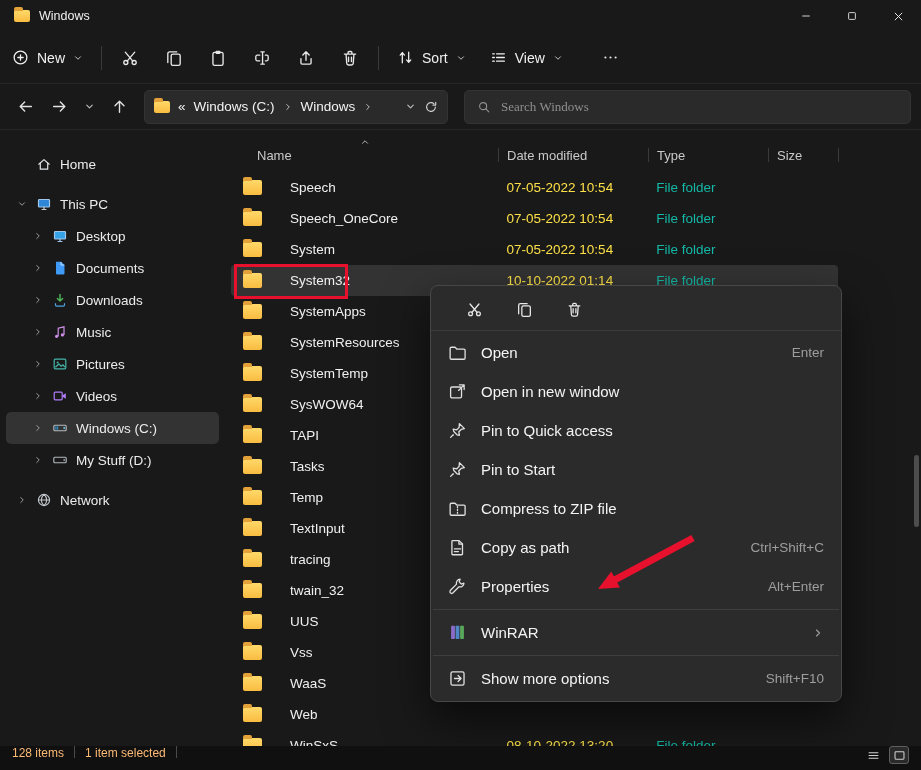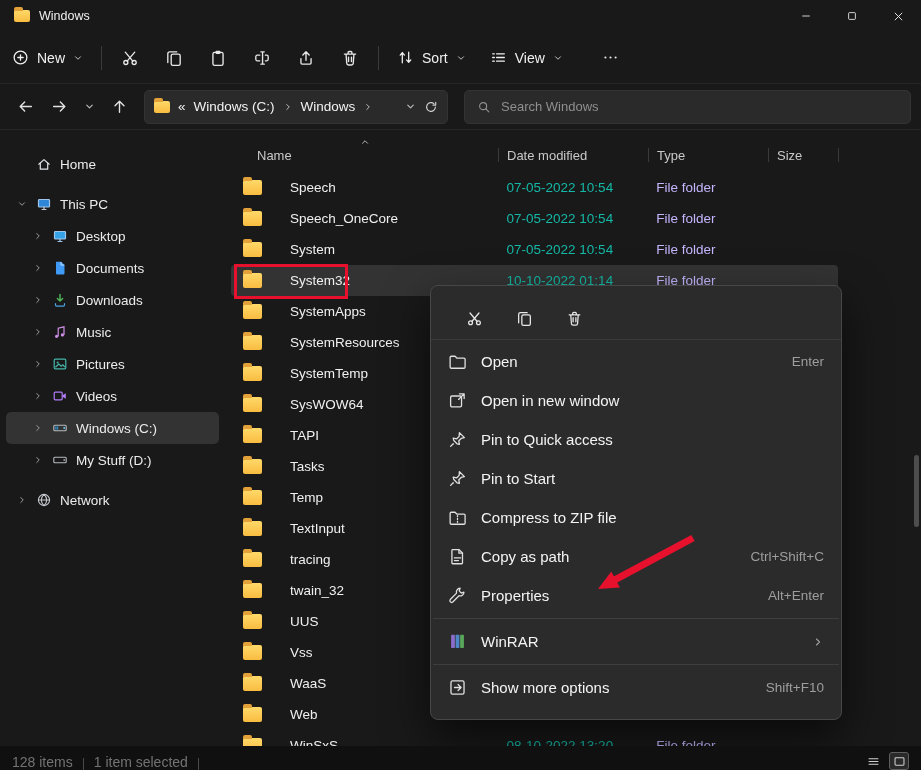--- a/index.html
+++ b/index.html
@@ -27,21 +27,21 @@
 
 
 .addressbar{height:46px;display:flex;align-items:center;padding:0 10px;gap:4px;border-bottom:1px solid #262626}
 .nav-btn{width:30px;height:30px;display:flex;align-items:center;justify-content:center;border-radius:5px;color:#e3e3e3}
 .nav-btn.small{width:22px;color:#bdbdbd}
 .addr-box{width:304px;height:34px;margin-left:6px;background:#2a2a2a;border:1px solid #333;border-radius:5px;display:flex;align-items:center;padding:0 9px;gap:8px;font-size:13.5px}
 .crumb{color:#f2f2f2;white-space:nowrap}
 .crumb-sep{color:#bdbdbd}
 .addr-spacer{flex:1}
 .search-box{flex:1;height:34px;margin-left:12px;background:#2a2a2a;border:1px solid #333;border-radius:5px;display:flex;align-items:center;padding:0 12px;gap:10px;color:#8f8f8f}
-.search-box input{background:transparent;border:none;outline:none;color:#cfcfcf;font-size:13px;width:100%;font-family:Liberation Sans, sans-serif}
+.search-box input{background:transparent;border:none;outline:none;color:#cfcfcf;font-size:13px;width:100%;font-family:Liberation Serif, serif}
 .search-box input::placeholder{color:#8f8f8f}
 
 
 .content{display:flex;height:616px;overflow:hidden}
 .sidebar{width:225px;padding-top:18px;flex:none}
 .side-item{height:32px;margin:0 6px;display:flex;align-items:center;gap:8px;border-radius:5px;font-size:13.5px;color:#ececec;padding-left:10px}
 .side-item .sichev{width:12px;color:#9b9b9b;display:flex;justify-content:center}
 .side-item.child{padding-left:26px}
 .side-item.sel{background:#333}
 .gap{margin-top:8px}
@@ -53,40 +53,40 @@
 .h-name{width:268px;padding-left:26px}
 .h-date{width:150px;padding-left:8px}
 .h-type{width:120px;padding-left:8px}
 .h-size{width:70px;padding-left:8px}
 .sort-ind{position:absolute;left:0;top:-3px;width:268px;display:flex;justify-content:center;color:#b5b5b5}
 .rows{margin-top:2px}
 .frow{width:607px;height:31px;display:flex;align-items:center;font-size:13.5px;border-radius:4px}
 .frow.selected{background:#333}
 .c-name{width:268px;display:flex;align-items:center;gap:28px;padding-left:12px}
 .c-name-text{color:#f0f0f0}
-.c-date{width:150px;padding-left:8px;color:#14b8a6;white-space:nowrap}
-.c-type{width:120px;padding-left:8px;color:#c4b5fd;white-space:nowrap}
+.c-date{width:150px;padding-left:8px;color:#fde047;white-space:nowrap}
+.c-type{width:120px;padding-left:8px;color:#14b8a6;white-space:nowrap}
 .c-size{width:70px;padding-left:8px;color:#cfcfcf}
 
 
-.ctx{position:absolute;left:430px;top:285px;width:412px;background:#2b2b2b;border:1px solid #474747;border-radius:8px;box-shadow:0 18px 45px rgba(0,0,0,.6);z-index:50;padding:12px 0}
+.ctx{position:absolute;left:430px;top:285px;width:412px;background:#2b2b2b;border:1px solid #474747;border-radius:8px;box-shadow:0 18px 45px rgba(0,0,0,.6);z-index:50;padding:3px 0}
 .ctx-quick{height:42px;display:flex;align-items:center;gap:24px;padding-left:30px;border-bottom:1px solid #3b3b3b;margin-bottom:2px}
 .qbtn{width:26px;height:26px;display:flex;align-items:center;justify-content:center;color:#e8e8e8;border-radius:4px}
 .ctx-item{height:39px;margin:0 5px;padding:0 12px;display:flex;align-items:center;gap:14px;border-radius:4px;font-size:15px;color:#f4f4f4}
 .ctx-item .mi{color:#e0e0e0}
 .ctx-item .sc{margin-left:auto;font-size:13.5px;color:#9e9e9e}
 .ctx-sep{height:1px;background:#3e3e3e;margin:3px 2px}
 
 
 .red-box{position:absolute;left:234px;top:264px;width:114px;height:35px;border:3px solid #e8112d;z-index:40}
 .arrow-svg{position:absolute;left:0;top:0;width:921px;height:770px;z-index:80;pointer-events:none}
 .vscroll{position:absolute;right:2px;top:455px;width:5px;height:72px;background:#4d4d4d;border-radius:3px;z-index:45}
 
 
-.statusbar{position:absolute;left:0;right:0;bottom:0;height:24px;background:#101010;display:flex;align-items:flex-end;gap:10px;padding:0 12px;font-size:14px;color:#737373;z-index:70}
+.statusbar{position:absolute;left:0;right:0;bottom:0;height:24px;background:#101010;display:flex;align-items:flex-start;gap:10px;padding:0 12px;font-size:12px;color:#fdba74;z-index:70}
 .sb-sep{width:1px;height:12px;background:#4a4a4a}
 .sb-views{margin-left:auto;display:flex;gap:6px}
 .sb-view{width:20px;height:18px;display:flex;align-items:center;justify-content:center;color:#cfcfcf;border:1px solid transparent;border-radius:3px}
 .sb-view.active{border-color:#5f5f5f;background:#2a2a2a}
 </style>
 </head>
 <body>
 
 <div class="titlebar">
   <span class="fold fold-sm"></span>

